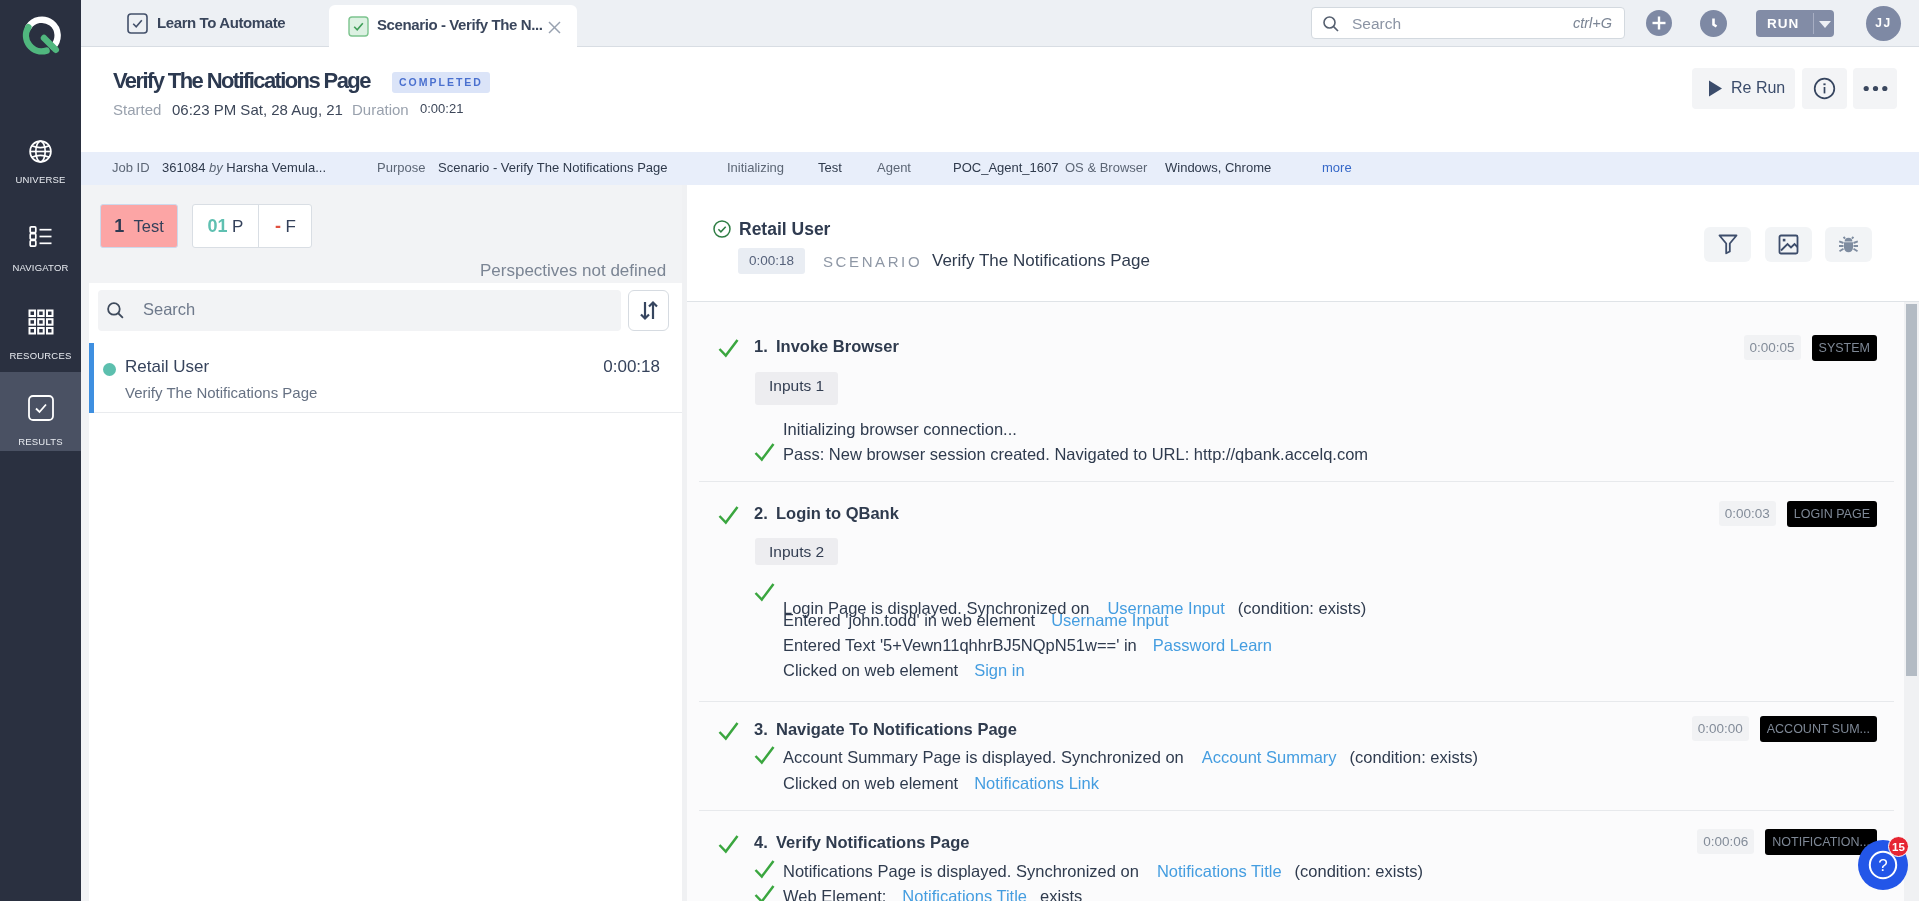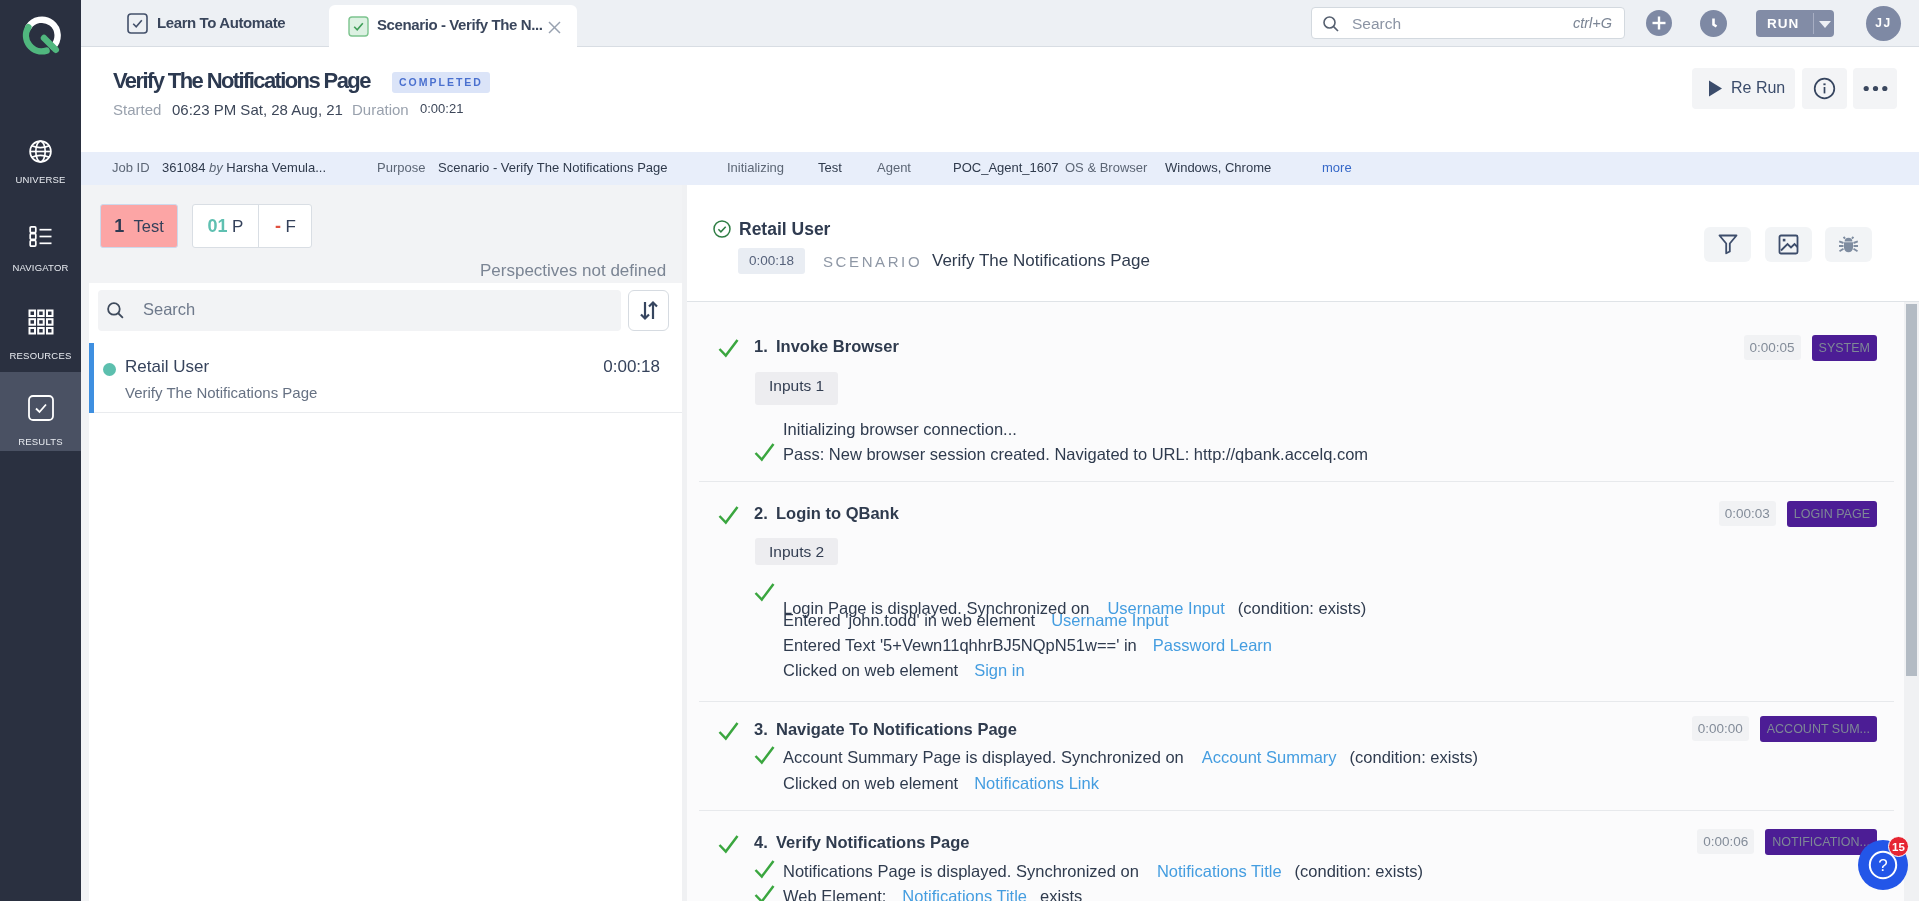--- a/index.html
+++ b/index.html
@@ -39,21 +39,21 @@
 #lp-sort { position:absolute; left:547px; top:105px; width:41px; height:41px; background:#fff; border:1px solid #d6dbe1; border-radius:6px; }
 #lp-item { position:absolute; left:8px; top:158px; width:593px; height:70px; background:#fff; border-bottom:1px solid #e9ebee; }
 #lp-accent { position:absolute; left:0; top:0; width:4.5px; height:70px; background:#3e8fe0; }
 
 
 #main { left:687px; top:185px; width:1232px; height:716px; background:#fbfbfc; }
 #main-header { position:absolute; left:0; top:0; width:1232px; height:117px; background:#fff; border-bottom:1px solid #dfe3e7; }
 .mchip { position:absolute; height:26px; background:#f0f1f3; border-radius:3px; font-size:13.5px; color:#5f6977; text-align:center; }
 .chiprow { position:absolute; right:42px; display:flex; gap:11px; }
 .tchip { height:25px; line-height:25px; padding:0 6px; background:#f1f2f4; border-radius:3px; font-size:13.5px; color:#838c99; }
-.cchip { height:26px; line-height:26px; padding:0 7px; background:#4c1d95; border-radius:3px; font-size:12.5px; color:#7e8896; }
+.cchip { height:26px; line-height:26px; padding:0 7px; background:#000000; border-radius:3px; font-size:12.5px; color:#7e8896; }
 .stepline { position:absolute; font-size:16.5px; color:#2f3b4e; white-space:nowrap; }
 .link { color:#449de0; }
 .divider { position:absolute; left:12px; width:1195px; height:1px; background:#e7e9ec; }
 .stitle { font-weight:bold; color:#2f3b4e; font-size:16.5px; }
 .chk { width:21px; height:20px; }
 #scrolltrack { position:absolute; left:1217px; top:117px; width:15px; height:599px; background:#f0f1f3; }
 #scrollthumb { position:absolute; left:2px; top:2px; width:11px; height:372px; background:#b3bbc4; }
 #helpbtn { position:absolute; left:1171px; top:655px; width:50px; height:50px; border-radius:50%; background:#2356e8; }
 #helpbadge { position:absolute; left:1201px; top:651px; width:21px; height:21px; border-radius:50%; background:#e62532; color:#fff; font-size:11.5px; font-weight:bold; text-align:center; line-height:21px; border:1.5px solid #fff; }
 </style>

